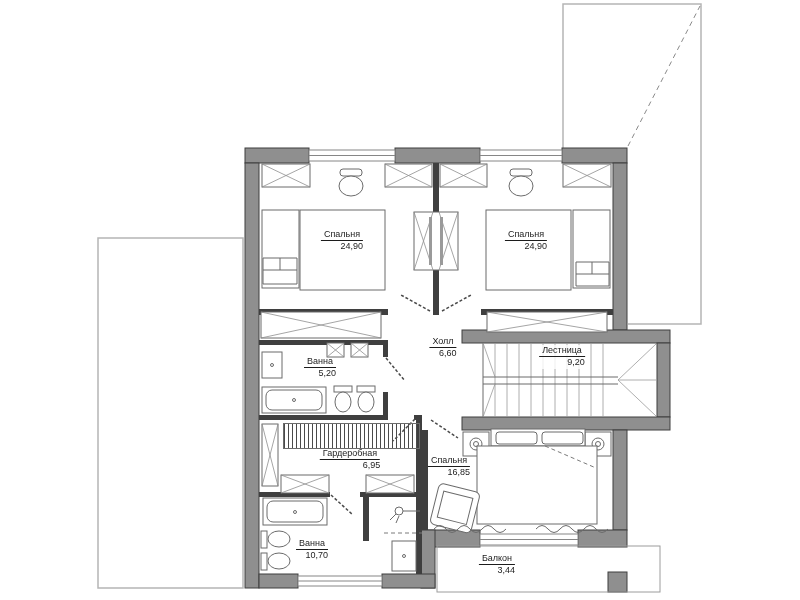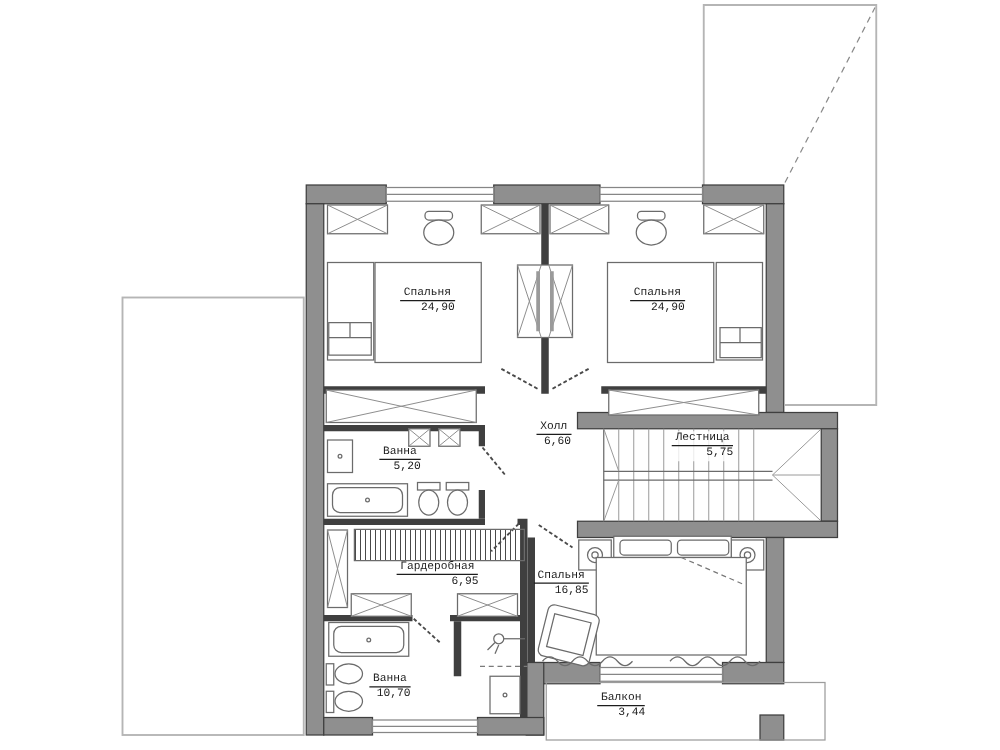--- a/index.html
+++ b/index.html
@@ -1,20 +1,20 @@
 <!DOCTYPE html>
 <html style="--wall: #8f8f8f; --wall-outline: #3f3f3f; --line: #6b6b6b; --roof-line: #b5b5b5; --background: #ffffff;"><head>
 <meta charset="utf-8">
 <style>
   :root{
     --wall:#8f8f8f; --wall-outline:#3f3f3f; --line:#6b6b6b; --roof-line:#b5b5b5; --background:#ffffff;
   }
   html,body{margin:0;padding:0;background:var(--background);}
   #canvas{position:relative;width:742px;height:600px;background:var(--background);
-          font-family:Liberation Mono, monospace;overflow:hidden;}
+          font-family:Liberation Sans, sans-serif;overflow:hidden;}
   svg{position:absolute;left:0;top:0;}
   .wall{fill:var(--wall);stroke:var(--wall-outline);stroke-width:1;}
   .iwall{fill:var(--wall-outline);stroke:none;}
   .win{fill:#fff;stroke:#868686;stroke-width:1;}
   .winline{stroke:#868686;stroke-width:1;}
   .furn{fill:#fff;stroke:var(--line);stroke-width:1;}
   .thin{stroke:var(--line);stroke-width:1;fill:none;}
   .xline{stroke:#8e8e8e;stroke-width:0.8;}
   .tread{stroke:#9a9a9a;stroke-width:0.8;}
   .roof{stroke:var(--roof-line);stroke-width:1.5;fill:none;}
@@ -260,21 +260,21 @@
 <div class="room-label" style="left:443px;top:336px">
   <span class="room-name">Холл</span>
   <span class="room-area">6,60</span>
 </div>
 <div class="room-label" style="left:320px;top:356px">
   <span class="room-name">Ванна</span>
   <span class="room-area">5,20</span>
 </div>
 <div class="room-label bg" style="left:562px;top:345px">
   <span class="room-name">Лестница</span>
-  <span class="room-area">5,75</span>
+  <span class="room-area">9,20</span>
 </div>
 <div class="room-label" style="left:350px;top:448px">
   <span class="room-name">Гардеробная</span>
   <span class="room-area">6,95</span>
 </div>
 <div class="room-label" style="left:449px;top:455px">
   <span class="room-name">Спальня</span>
   <span class="room-area">16,85</span>
 </div>
 <div class="room-label" style="left:312px;top:538px">

